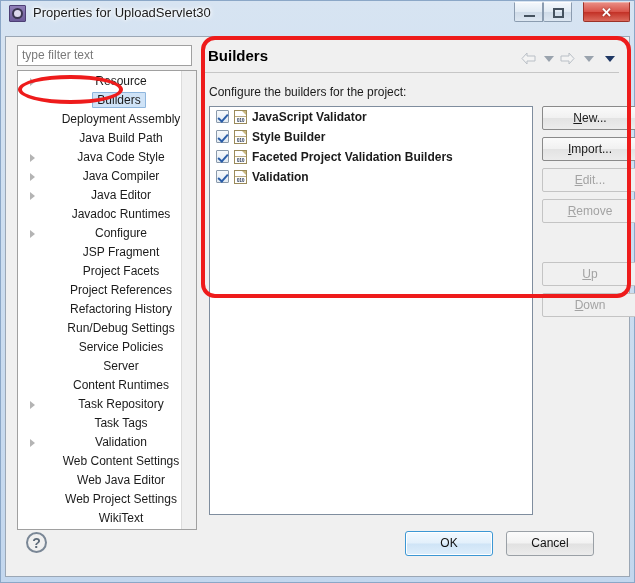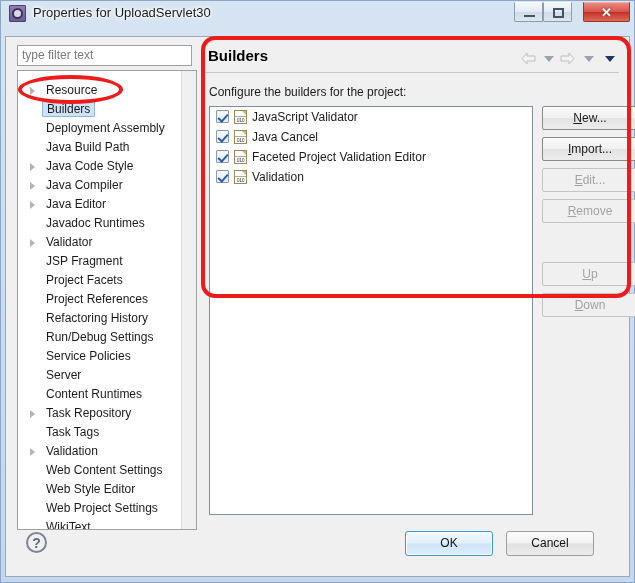--- a/index.html
+++ b/index.html
@@ -91,21 +91,21 @@
     font-size: 12px; color: #7a7a7a;
     padding: 0 4px;
     line-height: 19px;
   }
   #tree-panel {
     position: absolute; left: 11px; top: 33px; width: 180px; height: 460px;
     background: #ffffff;
     border: 1px solid #a0a0a0;
     overflow: hidden;
   }
-  #tree-list { position: absolute; left: 0; top: 0; right: 0; padding-top: 10px; }
+  #tree-list { position: absolute; left: 0; top: 0; right: 0; padding-top: 1px; text-align: center; }
   .tree-item {
     position: relative; height: 19px; line-height: 19px;
     padding-left: 28px; font-size: 12px; color: #1b1b1b;
     white-space: nowrap;
   }
   .tree-item .arrow {
     position: absolute; left: 12px; top: 6px;
     width: 0; height: 0;
     border-left: 5px solid #b4b4b4;
     border-top: 4px solid transparent;
@@ -155,20 +155,21 @@
   }
   #config-label {
     position: absolute; left: 7px; top: 12px;
     font-size: 12px; color: #1b1b1b;
   }
   #builder-list {
     position: absolute; left: 7px; top: 33px; width: 324px; bottom: 4px;
     background: #ffffff;
     border: 1px solid #7f8d9e;
     overflow: hidden;
+    font-weight: bold;
   }
   .builder-row {
     position: relative; height: 20px; line-height: 20px;
     padding-left: 42px; font-size: 12px; color: #1b1b1b;
     white-space: nowrap;
   }
   .builder-row .chk {
     position: absolute; left: 6px; top: 3px; width: 13px; height: 13px;
     background: linear-gradient(to bottom, #f6f9fc, #e3ebf3);
     border: 1px solid #8a9aab;
@@ -301,34 +302,34 @@
       <div id="tree-panel">
         <div id="tree-list">
             <div class="tree-item"><span class="arrow"></span><span class="label">Resource</span></div>
             <div class="tree-item selected"><span class="label">Builders</span></div>
             <div class="tree-item"><span class="label">Deployment Assembly</span></div>
             <div class="tree-item"><span class="label">Java Build Path</span></div>
             <div class="tree-item"><span class="arrow"></span><span class="label">Java Code Style</span></div>
             <div class="tree-item"><span class="arrow"></span><span class="label">Java Compiler</span></div>
             <div class="tree-item"><span class="arrow"></span><span class="label">Java Editor</span></div>
             <div class="tree-item"><span class="label">Javadoc Runtimes</span></div>
-            <div class="tree-item"><span class="arrow"></span><span class="label">Validator</span></div>
+            <div class="tree-item"><span class="arrow"></span><span class="label">Configure</span></div>
             <div class="tree-item"><span class="label">JSP Fragment</span></div>
             <div class="tree-item"><span class="label">Project Facets</span></div>
             <div class="tree-item"><span class="label">Project References</span></div>
             <div class="tree-item"><span class="label">Refactoring History</span></div>
             <div class="tree-item"><span class="label">Run/Debug Settings</span></div>
             <div class="tree-item"><span class="label">Service Policies</span></div>
             <div class="tree-item"><span class="label">Server</span></div>
             <div class="tree-item"><span class="label">Content Runtimes</span></div>
             <div class="tree-item"><span class="arrow"></span><span class="label">Task Repository</span></div>
             <div class="tree-item"><span class="label">Task Tags</span></div>
             <div class="tree-item"><span class="arrow"></span><span class="label">Validation</span></div>
             <div class="tree-item"><span class="label">Web Content Settings</span></div>
-            <div class="tree-item"><span class="label">Web Style Editor</span></div>
+            <div class="tree-item"><span class="label">Web Java Editor</span></div>
             <div class="tree-item"><span class="label">Web Project Settings</span></div>
             <div class="tree-item"><span class="label">WikiText</span></div>
             <div class="tree-item"></div>
           </div>
         <div id="tree-scroll"></div>
       </div>
 
       <div id="content-panel">
 
         <div id="page-header">
@@ -354,25 +355,25 @@
           <div id="config-label">Configure the builders for the project:</div>
 
           <div id="builder-list">
               <div class="builder-row"><span class="chk"></span><span class="bico">
                   <span class="fold"></span>
                   <span class="bits">010</span>
                 </span><span>JavaScript Validator</span></div>
               <div class="builder-row"><span class="chk"></span><span class="bico">
                   <span class="fold"></span>
                   <span class="bits">010</span>
-                </span><span>Java Cancel</span></div>
+                </span><span>Style Builder</span></div>
               <div class="builder-row"><span class="chk"></span><span class="bico">
                   <span class="fold"></span>
                   <span class="bits">010</span>
-                </span><span>Faceted Project Validation Editor</span></div>
+                </span><span>Faceted Project Validation Builders</span></div>
               <div class="builder-row"><span class="chk"></span><span class="bico">
                   <span class="fold"></span>
                   <span class="bits">010</span>
                 </span><span>Validation</span></div>
             </div>
 
           <div id="side-buttons">
               <div class="sbtn"><span class="mn">N</span>ew...</div>
               <div class="sbtn"><span class="mn">I</span>mport...</div>
               <div class="sbtn disabled"><span class="mn">E</span>dit...</div>

